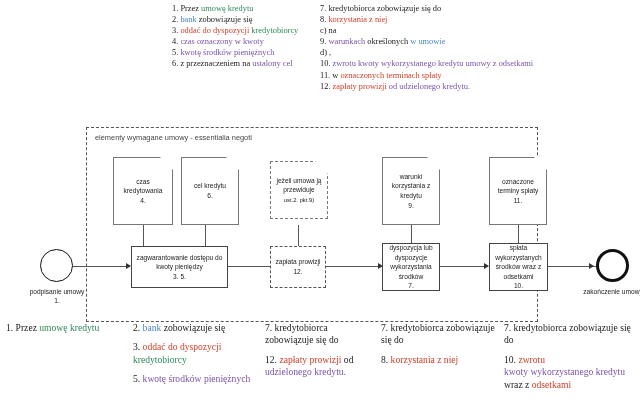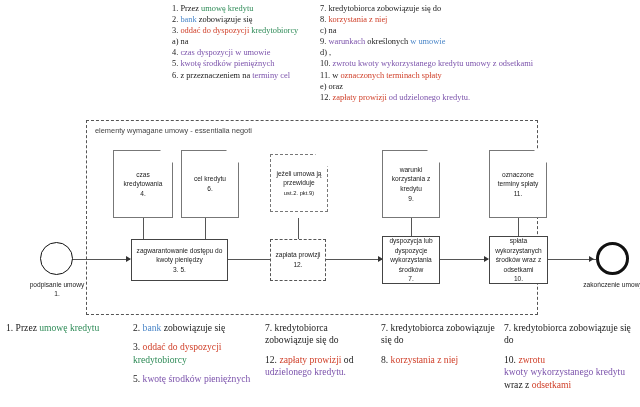--- a/index.html
+++ b/index.html
@@ -18,21 +18,21 @@
   .legend .num{color:#1a1a1a;}
 
   
   .c-green{color:#2e8b57;}
   .c-blue{color:#4a86c8;}
   .c-red{color:#d0402a;font-family:Liberation Serif, serif;}
   .c-purple{color:#7b52ab;}
   .c-black{color:#1a1a1a;}
 
   
-  .diagram{position:absolute;left:0;top:108px;width:544px;height:215px;}
+  .diagram{position:absolute;left:0;top:115px;width:544px;height:215px;}
   .dashed-group{
     position:absolute;left:86px;top:12px;width:452px;height:195px;
     border:1px dashed #555;box-sizing:border-box;
   }
   .group-label{
     position:absolute;left:95px;top:18px;font-size:7.4px;color:#444;
     font-family:"Liberation Sans", sans-serif;
   }
 
   
@@ -86,35 +86,33 @@
 </style>
 </head>
 <body>
 
 <div class="page">
 
   <div class="legend" id="legend-left">
       <span class="ln"><span class="num">1. </span><span class="c-black">Przez </span><span class="c-green">umowę kredytu</span></span>
       <span class="ln"><span class="num">2. </span><span class="c-blue">bank</span><span class="c-black"> zobowiązuje się</span></span>
       <span class="ln"><span class="num">3. </span><span class="c-red">oddać do dyspozycji </span><span class="c-green">kredytobiorcy</span></span>
-      <span class="ln"><span class="num">a) </span><span class="c-black">na</span></span>
-      <span class="ln"><span class="num">4. </span><span class="c-purple">czas dyspozycji w umowie</span></span>
+      <span class="ln"><span class="num">4. </span><span class="c-purple">czas oznaczony w kwoty</span></span>
       <span class="ln"><span class="num">5. </span><span class="c-purple">kwotę środków pieniężnych</span></span>
-      <span class="ln"><span class="num">6. </span><span class="c-black">z przeznaczeniem na </span><span class="c-purple">terminy cel</span></span>
+      <span class="ln"><span class="num">6. </span><span class="c-black">z przeznaczeniem na </span><span class="c-purple">ustalony cel</span></span>
     </div>
 
   <div class="legend" id="legend-right">
       <span class="ln"><span class="num">7. </span><span class="c-black">kredytobiorca zobowiązuje się do</span></span>
       <span class="ln"><span class="num">8. </span><span class="c-red"> korzystania z niej</span></span>
       <span class="ln"><span class="num">c) </span><span class="c-black"> na</span></span>
       <span class="ln"><span class="num">9. </span><span class="c-purple">warunkach </span><span class="c-black">określonych </span><span class="c-blue">w umowie</span></span>
       <span class="ln"><span class="num">d) </span><span class="c-black"> ,</span></span>
       <span class="ln"><span class="num">10. </span><span class="c-purple">zwrotu kwoty wykorzystanego kredytu umowy z odsetkami</span></span>
       <span class="ln"><span class="num">11. </span><span class="c-black">w </span><span class="c-red">oznaczonych terminach spłaty</span></span>
-      <span class="ln"><span class="num">e) </span><span class="c-black"> oraz</span></span>
       <span class="ln"><span class="num">12. </span><span class="c-red">zapłaty prowizji </span><span class="c-purple">od udzielonego kredytu.</span></span>
     </div>
 
   <div class="diagram">
 
     <div class="dashed-group"></div>
     <div class="group-label">elementy wymagane umowy - essentialia negoti</div>
 
     <div class="ln-h" style="left:72px;top:151px;width:58px;"></div>
     <div class="arrowhead" style="left:126px;top:147.5px;"></div>

